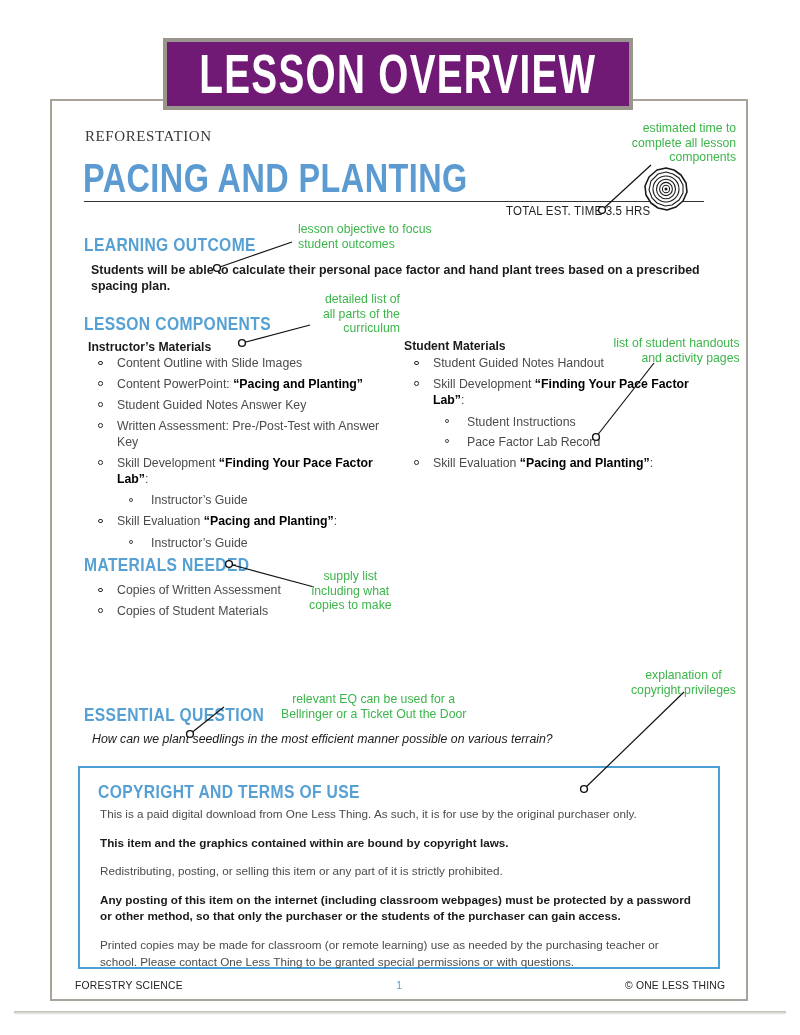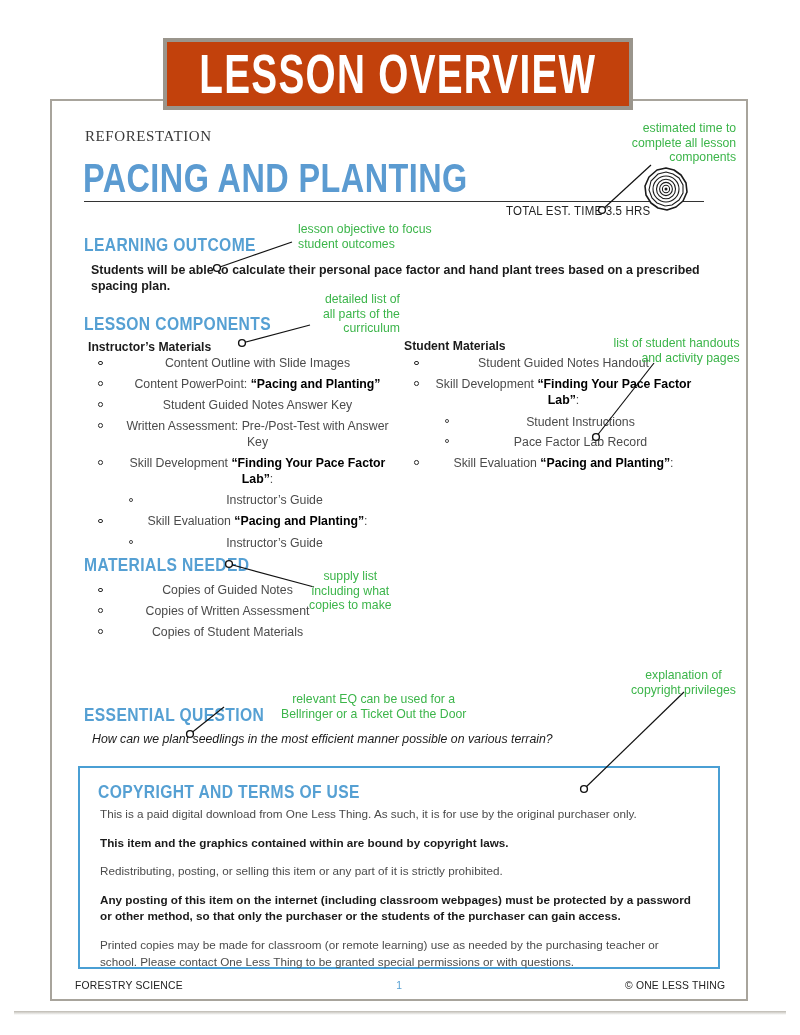--- a/index.html
+++ b/index.html
@@ -39,21 +39,21 @@
     background: linear-gradient(to bottom, #bdb9b1, #ffffff);
   }
 
   
   .banner {
     position: absolute;
     left: 163px;
     top: 38px;
     width: 470px;
     height: 72px;
-    background: #c2410c;
+    background: #701a75;
     border: 4px solid #9a958c;
     box-sizing: border-box;
     z-index: 5;
     display: flex;
     align-items: center;
     justify-content: center;
   }
   .banner-title {
     color: #ffffff;
     font-family: "Liberation Sans Narrow", "Liberation Sans", sans-serif;
@@ -172,21 +172,20 @@
     padding: 0;
     list-style: none;
   }
   ul.bl > li {
     position: relative;
     padding-left: 29px;
     font-size: 12.3px;
     color: #4b4b4b;
     line-height: 1.33;
     margin-bottom: 4.5px;
-    text-align: center;
   }
   ul.bl > li::before {
     content: "";
     position: absolute;
     left: 10px;
     top: 5.5px;
     width: 4.6px;
     height: 4.6px;
     border: 1.4px solid #2a2a2a;
     border-radius: 50%;
@@ -392,21 +391,20 @@
       <li>Student Guided Notes Handout</li>
       <li>Skill Development <span class="b">“Finding Your Pace Factor Lab”</span>:<ul class="sub">
           <li>Student Instructions</li>
           <li>Pace Factor Lab Record</li>
         </ul></li>
       <li>Skill Evaluation <span class="b">“Pacing and Planting”</span>:</li>
     </ul>
 
   <div class="sec-head" id="sec-materials">MATERIALS NEEDED</div>
   <ul class="bl" id="list-needed-a">
-      <li>Copies of Guided Notes</li>
       <li>Copies of Written Assessment</li>
       <li>Copies of Student Materials</li>
     </ul>
 
   <div class="sec-head" id="sec-essential">ESSENTIAL QUESTION</div>
   <div class="eq-text">How can we plant seedlings in the most efficient manner possible on various terrain?</div>
 
   <div class="cbox"></div>
   <div class="cbox-title">COPYRIGHT AND TERMS OF USE</div>
   <div class="cbox-body" id="copyright-body">

